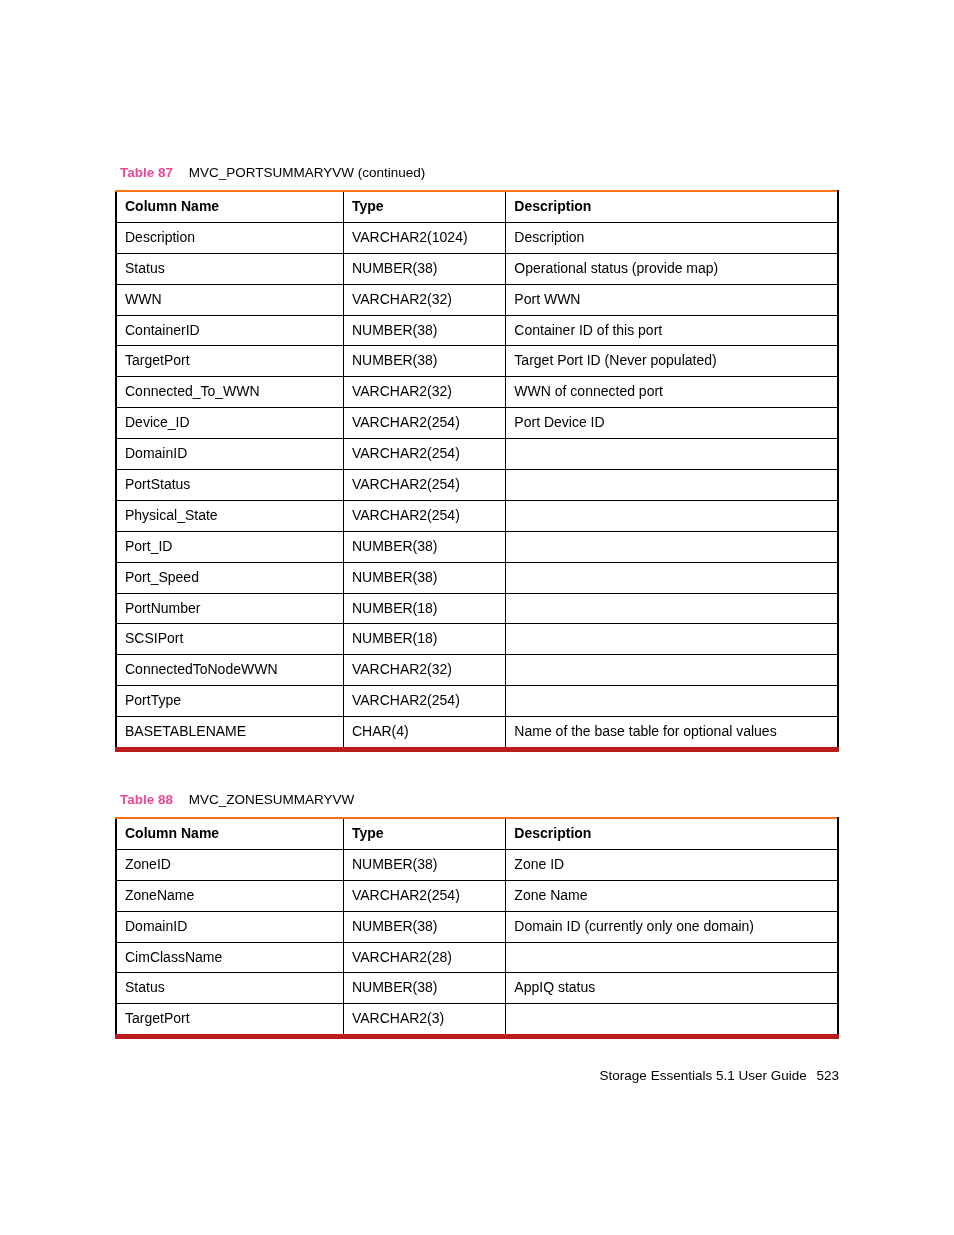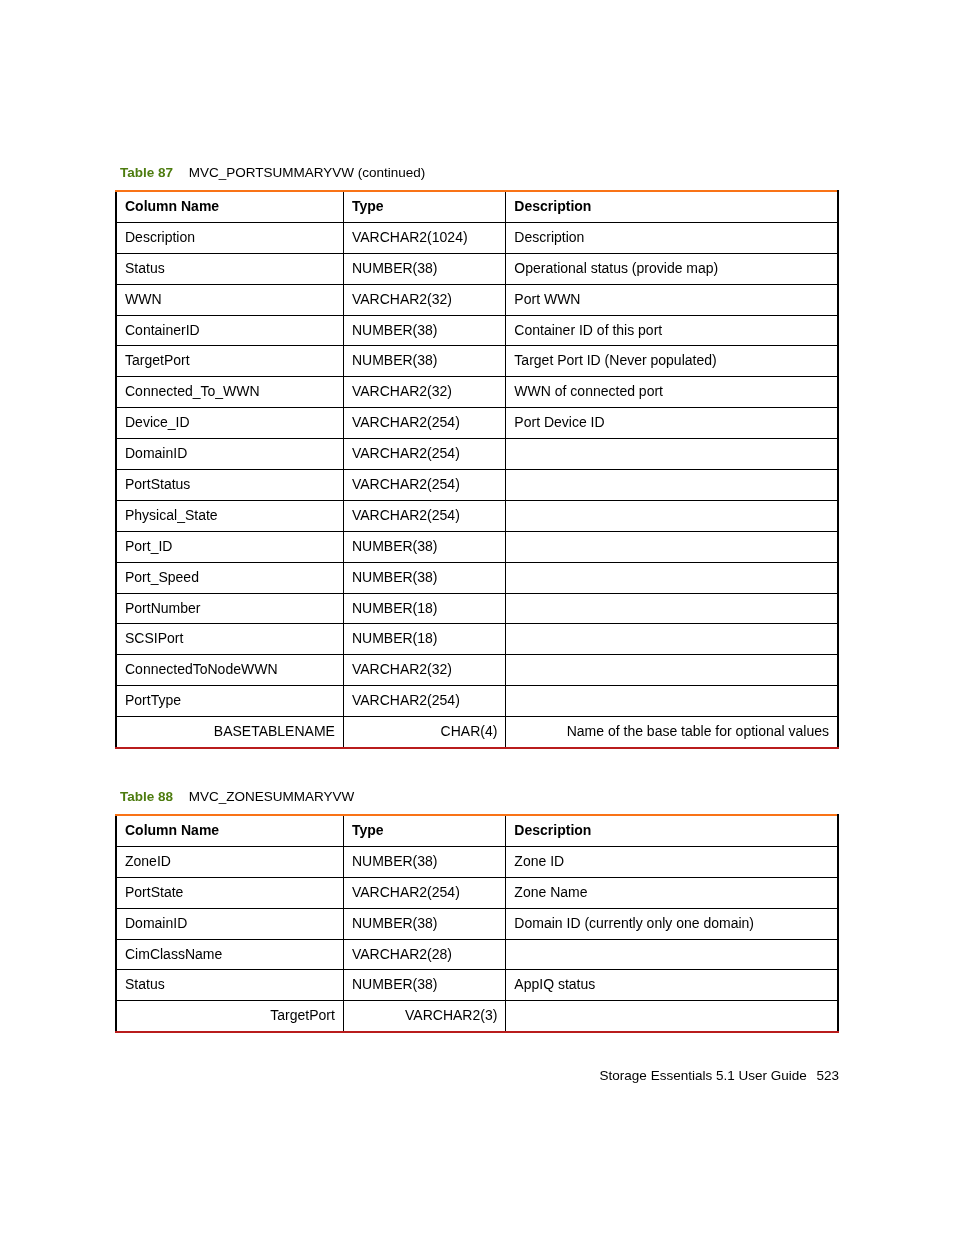--- a/index.html
+++ b/index.html
@@ -18,21 +18,21 @@
     width: 954px;
     position: relative;
     height: 1235px;
   }
   .caption {
     font-size: 13.5px;
     margin-bottom: 10px;
     padding-left: 5px;
   }
   .caption .tbl-label {
-    color: #4d7c0f;
+    color: #ec4899;
     font-weight: bold;
     margin-right: 12px;
   }
   table.db {
     border-collapse: collapse;
     width: 100%;
     font-size: 14px;
   }
   table.db th, table.db td {
     border: 1px solid #000;
@@ -40,21 +40,21 @@
     text-align: left;
     vertical-align: top;
     line-height: 1.35;
   }
   table.db th {
     font-weight: bold;
     border-top: 2px solid #000;
   }
   table.db .outer-left { border-left: 2px solid #000; }
   table.db .outer-right { border-right: 2px solid #000; }
-  table.db tr:last-child td { border-bottom: 2px solid #b91c1c; text-align: right; }
+  table.db tr:last-child td { border-bottom: 5px solid #b91c1c; }
   table.db thead th { border-top: 2px solid #f97316; }
   .col-name { width: 31.5%; }
   .col-type { width: 22.5%; }
   .col-desc { width: 46%; }
   .spacer { height: 40px; }
   .footer {
     position: absolute;
     bottom: 152px;
     right: 115px;
     font-size: 13.5px;
@@ -193,21 +193,21 @@
         <th class="outer-right">Description</th>
       </tr>
     </thead>
     <tbody>
         <tr>
           <td class="outer-left">ZoneID</td>
           <td>NUMBER(38)</td>
           <td class="outer-right">Zone ID</td>
         </tr>
         <tr>
-          <td class="outer-left">PortState</td>
+          <td class="outer-left">ZoneName</td>
           <td>VARCHAR2(254)</td>
           <td class="outer-right">Zone Name</td>
         </tr>
         <tr>
           <td class="outer-left">DomainID</td>
           <td>NUMBER(38)</td>
           <td class="outer-right">Domain ID (currently only one domain)</td>
         </tr>
         <tr>
           <td class="outer-left">CimClassName</td>

